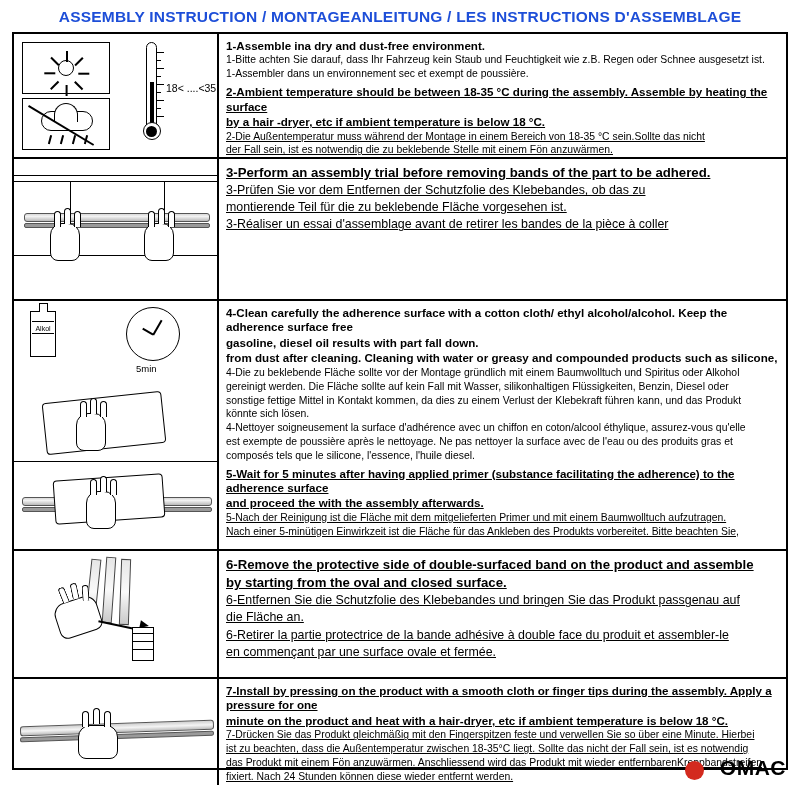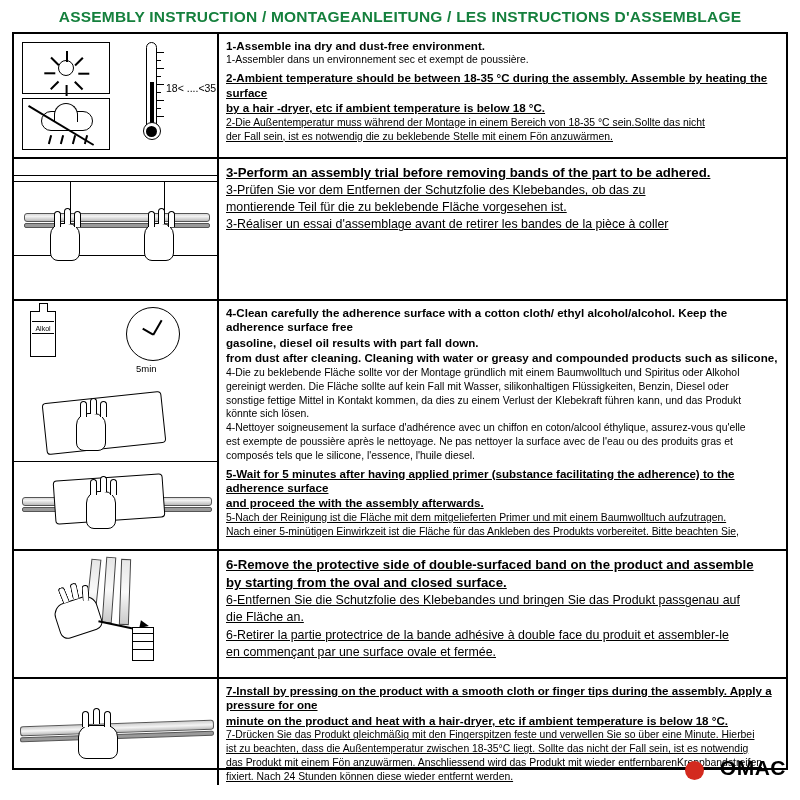--- a/index.html
+++ b/index.html
@@ -14,21 +14,21 @@
     width: 800px; height: 800px;
     background: #fff;
     overflow: hidden;
   }
   .title {
     text-align: center;
     font-weight: bold;
     font-size: 15.5px;
     letter-spacing: .2px;
     padding: 8px 4px 6px 4px;
-    color: #15803d;
+    color: #1d4ed8;
     white-space: nowrap;
   }
   .sheet {
     position: relative;
     margin: 0 12px;
     border: 2px solid #000;
     width: 776px;
     height: 738px;
   }
   .row {
@@ -318,20 +318,21 @@
           <div class="tick short" style="top:50px;"></div>
           <div class="tick" style="top:58px;"></div>
           <div class="tick short" style="top:66px;"></div>
           <div class="tick" style="top:74px;"></div>
         </div>
         <div class="r1label">18&lt; ....&lt;35 C</div>
       </div>
       <div class="col-txt">
         <div class="blk">
           <div class="hd">1-Assemble ina dry and dust-free environment.</div>
+          <div class="bd">1-Bitte achten Sie darauf, dass Ihr Fahrzeug kein Staub und Feuchtigkeit wie z.B. Regen oder Schnee ausgesetzt ist.</div>
           <div class="bd">1-Assembler dans un environnement sec et exempt de poussière.</div>
         </div>
         <div class="blk">
           <div class="hd">2-Ambient temperature should be between 18-35 °C  during the assembly. Assemble by heating the surface</div>
           <div class="hd">by a hair -dryer, etc if ambient temperature is below 18 °C.</div>
           <div class="bd">2-Die Außentemperatur muss während der Montage in einem Bereich von 18-35 °C  sein.Sollte das nicht</div>
           <div class="bd">der Fall sein, ist es notwendig die zu beklebende Stelle mit einem Fön anzuwärmen.</div>
 
         </div>
       </div>

